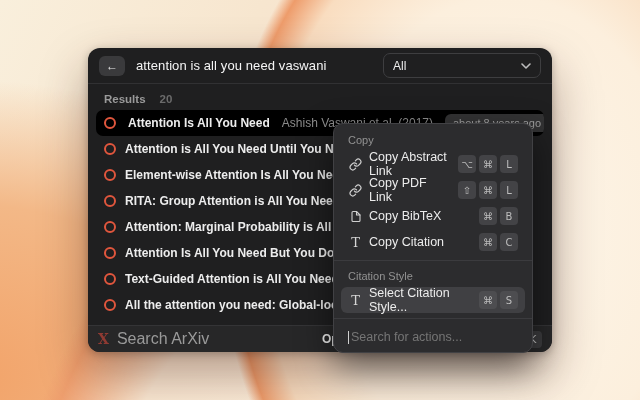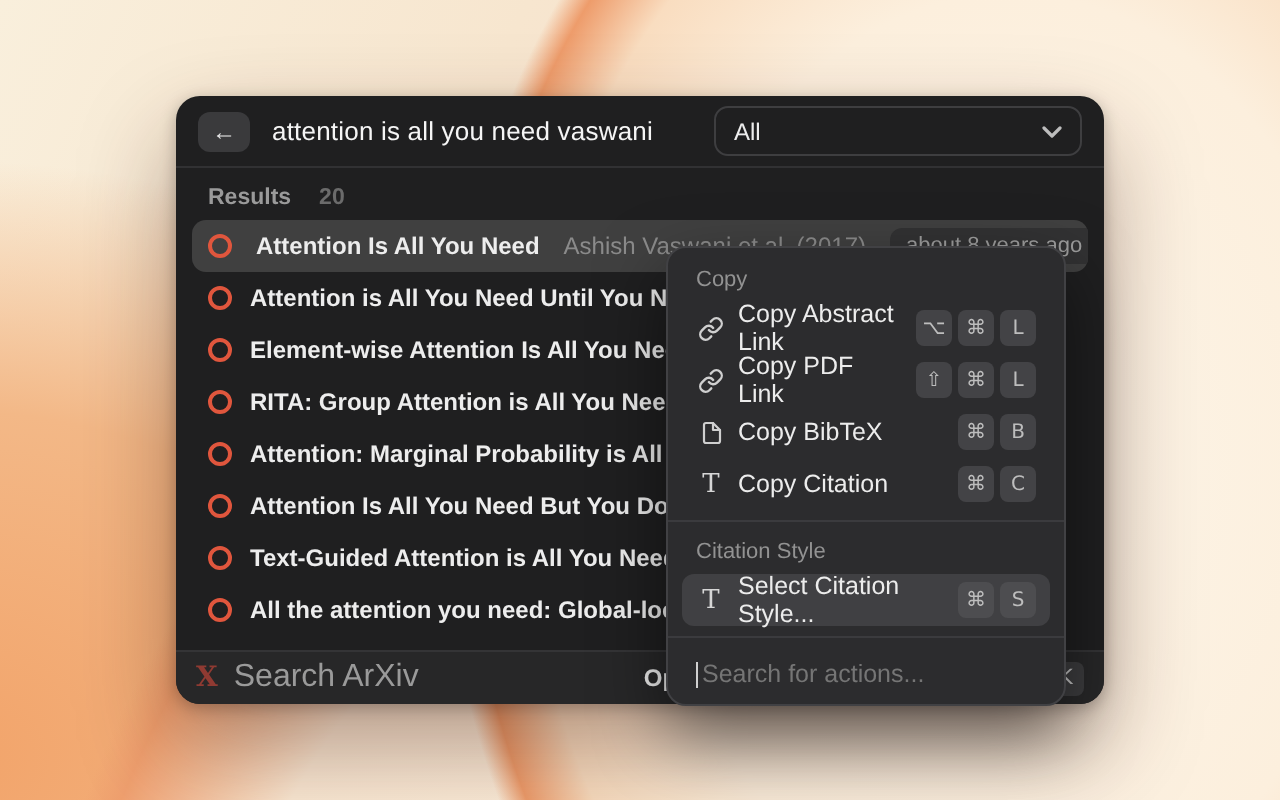--- a/index.html
+++ b/index.html
@@ -28,34 +28,34 @@
     height:36px; display:flex; align-items:center; gap:11px;
     padding:0 11px; border-bottom:1px solid #313133;
   }
   .back-btn {
     width:26px; height:20px; border-radius:6px; background:#3a3a3c;
     color:#e6e6e6; font-size:12px; display:flex; align-items:center; justify-content:center;
     flex:0 0 auto; cursor:default;
   }
   .query { color:#f5f5f5; font-size:13px; font-weight:500; letter-spacing:.1px; white-space:nowrap; }
   .dropdown {
-    margin-left:auto; width:184px; height:25px; border:1px solid #3e3e40;
+    margin-left:auto; width:158px; height:25px; border:1px solid #3e3e40;
     border-radius:7px; display:flex; align-items:center; padding:0 9px;
     color:#ededed; font-size:12px; font-weight:500;
   }
   .dropdown svg { margin-left:auto; }
   .results-head { display:flex; gap:14px; padding:9px 16px 5px;font-weight:bold; }
   .results-label { color:#9a9a9a; font-size:11.5px; }
   .results-count { color:#6b6b6b; font-size:11.5px; }
   .list { padding:0 8px; }
   .row {
     height:26px; border-radius:7px; display:flex; align-items:center;
     gap:9px; padding:0 8px; white-space:nowrap; overflow:hidden;
   }
-  .row.selected { background:#404040;gap:12px; }
+  .row.selected { background:#000000;gap:12px; }
   .ring {
     width:12px; height:12px; border-radius:50%; border:2.5px solid #e0563d;
     flex:0 0 auto;
   }
   .rtitle { color:#ededed; font-size:12px; font-weight:600; }
   .rauthor { color:#8b8b8b; font-size:12px; }
   .rtime {
     margin-left:auto; background:#323233; color:#9d9d9d; font-size:11px;
     padding:3px 8px; border-radius:6px; flex:0 0 auto;
   }

